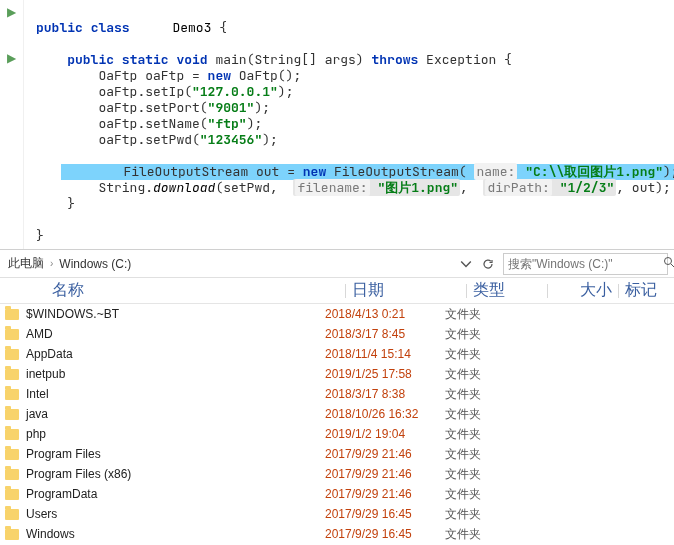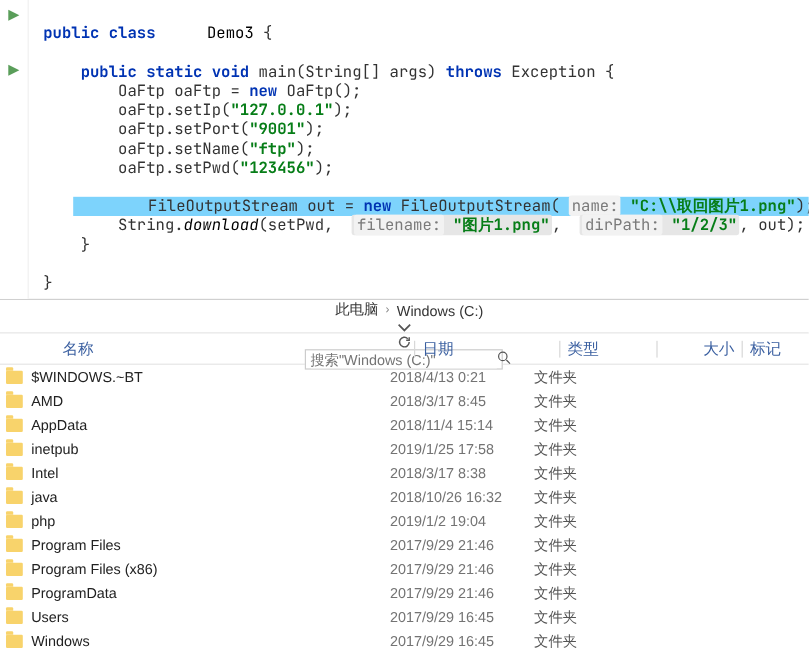--- a/index.html
+++ b/index.html
@@ -10,43 +10,43 @@
   .gutter .arrow { color:#5a9e5a; font-size:12px; text-align:center; line-height:16px; }
   .code-area { flex:1; padding:4px 0 0 12px; font-family:"JetBrains Mono","Consolas",monospace; font-size:13px; line-height:16px; white-space:pre; overflow:hidden; }
   .kw { color:#0033b3; font-weight:bold; }
   .cls { color:#000;padding-left:35px; }
   .str { color:#067d17; font-weight:bold; }
   .mth { font-style:italic; color:#000; }
   .pname { color:#7a7a7a; background:#f2f2f2; padding:0 2px; border-radius:2px; }
   .hl { background:#7dd3fc; display:inline-block; width:100%;margin-left:25px; }
   .bph { background:#e6e6e6; padding:0 2px; border-radius:2px; }
   
-  .pathbar { display:flex; align-items:center; height:28px; border-bottom:1px solid #e0e0e0;flex-direction:column; }
+  .pathbar { display:flex; align-items:center; height:28px; border-bottom:1px solid #e0e0e0; }
   .crumbs { flex:1; display:flex; align-items:center; padding-left:8px; gap:6px; color:#333; }
   .crumb-sep { color:#888; font-size:10px; }
   .pb-btn { width:22px; height:20px; display:flex; align-items:center; justify-content:center; color:#555; }
   .pb-btn svg { width:12px; height:12px; }
   .search-box { width:165px; height:22px; margin:0 6px 0 4px; border:1px solid #ccc; display:flex; align-items:center; padding:0 4px; color:#888; background:#fff; }
   .search-box input { border:none; outline:none; flex:1; font-size:12px; color:#888; }
   .search-ico { color:#555; margin-left:auto; }
   
-  .headers { display:flex; height:26px; border-bottom:1px solid #e5e5e5; align-items:center; font-size:13px; color:#3a5fa0; background:#fff; }
+  .headers { display:flex; height:26px; border-bottom:1px solid #e5e5e5; align-items:center; font-size:16px; color:#3a5fa0; background:#fff; }
   .col { padding-left:6px; }
   .col.name-c { width:325px; padding-left:32px; }
   .col.date-c { width:120px; }
   .col.type-c { width:80px; }
   .col.size-c { width:70px; text-align:right; padding-right:6px; }
   .col.tag-c  { flex:1; }
   .hdr-sep { width:1px; height:14px; background:#d8d8d8; }
   
   .files { }
   .row { display:flex; height:20px; align-items:center; font-size:12px; color:#222; }
   .row .ico { width:24px; display:flex; justify-content:center; }
   .row .nm { width:301px; padding-left:2px; white-space:nowrap; overflow:hidden; }
-  .row .dt { width:120px; color:#737373; }
+  .row .dt { width:120px; color:#c2410c; }
   .row .tp { width:80px; color:#555; }
   .row .sz { width:70px; text-align:right; padding-right:6px; color:#555; }
   .fico-folder { width:14px; height:11px; background:#f8d36b; border-radius:1px; position:relative; }
   .fico-folder::before { content:""; position:absolute; top:-3px; left:0; width:6px; height:3px; background:#f8d36b; border-radius:1px 1px 0 0; }
 </style>
 </head>
 <body>
 
 <div class="editor">
   <div class="gutter">

